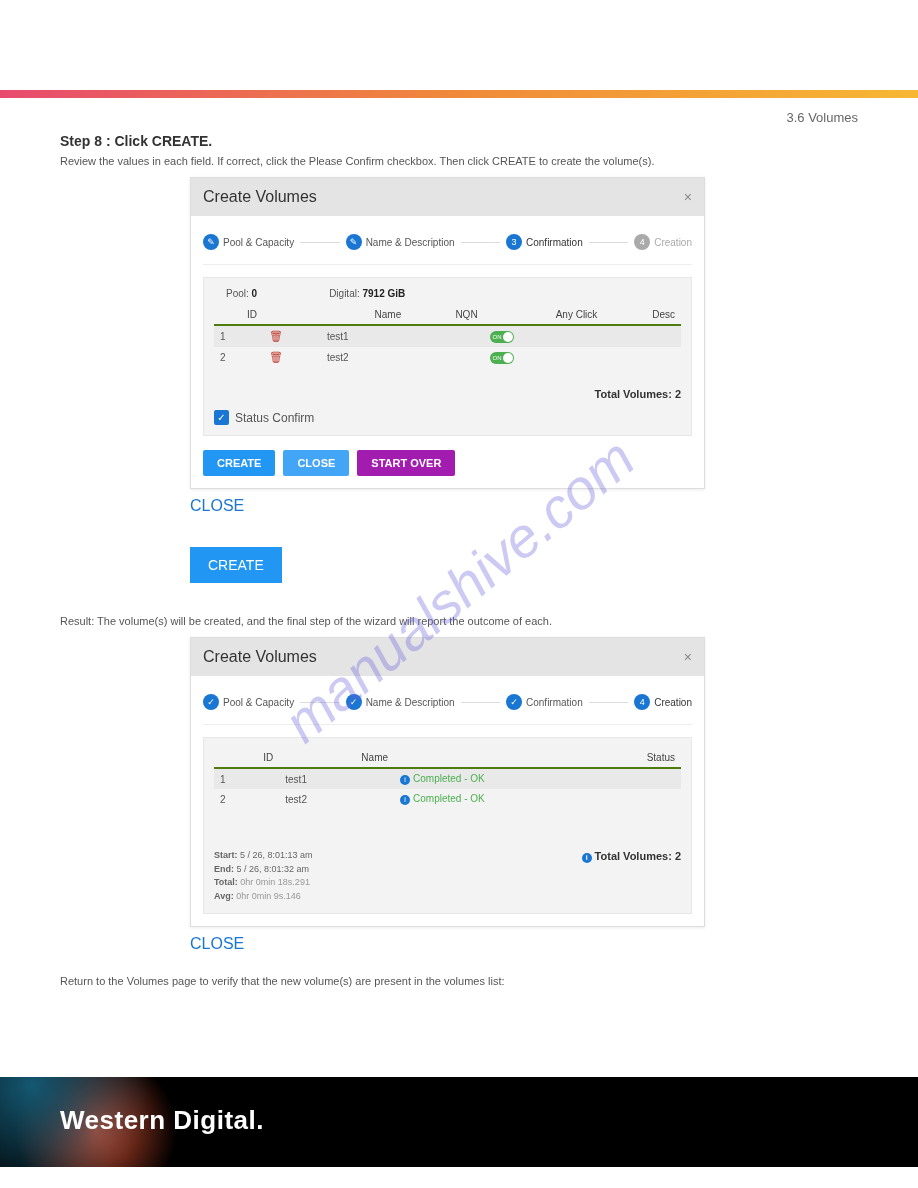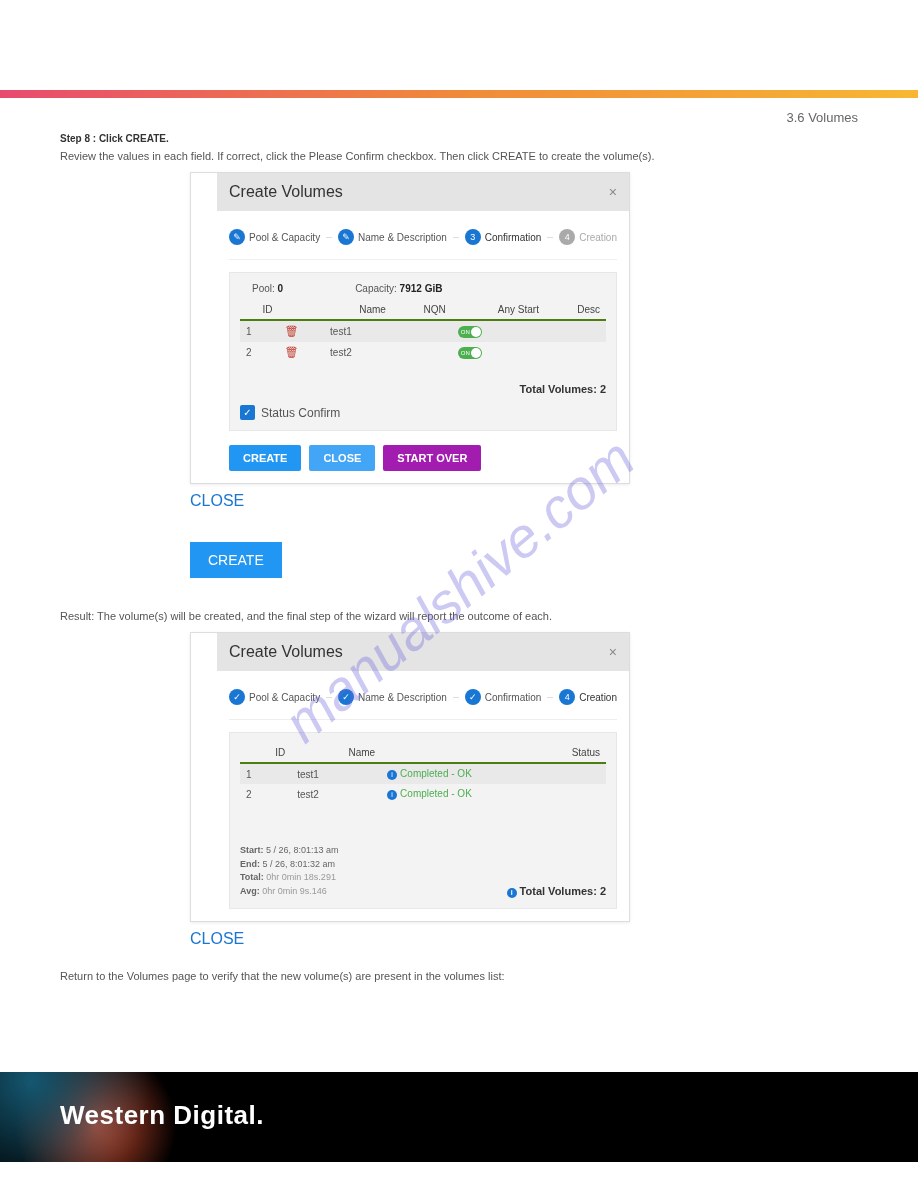--- a/index.html
+++ b/index.html
@@ -2,24 +2,24 @@
 <html><head>
 <meta charset="utf-8">
 <style>
   * { box-sizing: border-box; margin: 0; padding: 0; }
   body { font-family: Arial, Helvetica, sans-serif; background: #fff; color: #333; width: 918px; }
   .page { width: 918px; position: relative; }
   .top-gradient { height: 8px; background: linear-gradient(90deg, #e84a6f 0%, #f08a3a 50%, #f7b733 100%); margin-top: 90px; }
   .chapter-bar { text-align: right; padding: 6px 60px 0 0; font-size: 11px; color: #777; }
   .content { padding: 0 60px 40px 60px; }
   .section-title { font-size: 13px; color: #666; margin: 6px 0 4px 0; }
-  .step-title { font-size: 10px; font-weight: bold; margin: 8px 0 6px 0; }
+  .step-title { font-size: 14px; font-weight: bold; margin: 8px 0 6px 0; }
   .step-text { font-size: 11px; color: #555; margin: 2px 0 10px 0; }
 
-  .dialog { width: 440px; margin: 8px 0 8px 130px; border: 1px solid #ddd; background: #fff; box-shadow: 0 1px 3px rgba(0,0,0,0.08); padding-left: 26px; }
+  .dialog { width: 515px; margin: 8px 0 8px 130px; border: 1px solid #ddd; background: #fff; box-shadow: 0 1px 3px rgba(0,0,0,0.08); }
   .dialog-header { background: #e4e4e4; padding: 10px 12px; display: flex; justify-content: space-between; align-items: center; }
   .dialog-header .title { font-size: 16px; color: #333; }
   .dialog-header .close { font-size: 14px; color: #888; cursor: pointer; }
   .dialog-body { padding: 12px; }
 
   .stepper { display: flex; align-items: center; justify-content: space-between; font-size: 10px; padding: 6px 0 14px 0; border-bottom: 1px solid #eee; margin-bottom: 12px; }
   .step-item { display: flex; align-items: center; gap: 4px; white-space: nowrap; }
   .step-circle { width: 16px; height: 16px; border-radius: 50%; display: inline-flex; align-items: center; justify-content: center; font-size: 9px; color: #fff; }
   .circle-blue { background: #1976d2; }
   .circle-grey { background: #aaa; }
@@ -50,21 +50,21 @@
   .btn-orange { background: #a21caf; }
   .close-link { text-align: left; margin: 6px 0 22px 130px; width: 450px; font-size: 16px; color: #1976d2; }
   .close-link span { cursor: pointer; padding-right: 14px; }
 
   .big-create { background: #2196f3; color: #fff; font-size: 14px; padding: 10px 18px; border: none; margin: 10px 0 30px 130px; }
 
   .status-ok { color: #4caf50; }
   .info-dot { display: inline-block; width: 10px; height: 10px; background: #1976d2; border-radius: 50%; color: #fff; font-size: 7px; text-align: center; line-height: 10px; margin-right: 3px; }
   .timing { font-size: 9px; color: #666; line-height: 1.5; margin-top: 40px; }
   .timing .grey { color: #999; }
-  .panel-footer { display: flex; justify-content: space-between; align-items: flex-end; }
+  .panel-footer { display: flex; justify-content: space-between; align-items: center; }
 
   .footer { background: #000; height: 90px; width: 918px; position: relative; overflow: hidden; margin-top: 40px;}
   .footer-swirl { position: absolute; left: 0; top: 0; width: 320px; height: 90px; background: radial-gradient(circle at 10% 10%, #1a6e8e 0%, transparent 40%), radial-gradient(circle at 30% 60%, #ff5e3a 0%, transparent 35%), #000; opacity: 0.8;}
   .footer-logo { position: absolute; left: 60px; top: 28px; color: #fff; font-size: 26px; font-weight: bold; letter-spacing: 0.5px; }
 
   .watermark { position: absolute; left: 50%; top: 500px; transform: translate(-50%,-50%) rotate(-40deg); font-size: 56px; color: rgba(110,100,220,0.35); font-style: italic; pointer-events: none; z-index: 50; white-space: nowrap; }
   .rel { position: relative; }
 </style>
 </head>
 <body>
@@ -106,30 +106,30 @@
           <div class="step-sep"></div>
           <div class="step-item">
               <span class="step-circle circle-grey">4</span>
               <span class="step-label-inactive">Creation</span>
             </div>
         </div>
 
         <div class="panel">
           <div class="pool-row">
             <div><span class="label">Pool:</span> <span class="val">0</span></div>
-            <div><span class="label">Capacity:</span> <span class="val">7912 GiB</span></div>
+            <div><span class="label">Digital:</span> <span class="val">7912 GiB</span></div>
           </div>
           <table>
             <tbody>
                 <tr>
               <th>ID</th>
               <th></th>
               <th>Name</th>
               <th>NQN</th>
-              <th>Any Start</th>
+              <th>Any Click</th>
               <th>Desc</th>
             </tr>
             <tr class="zebra">
               <td>1</td>
               <td><span class="trash">🗑</span></td>
               <td>test1</td>
               <td></td>
               <td><span class="toggle">ON</span></td>
               <td></td>
             </tr>

